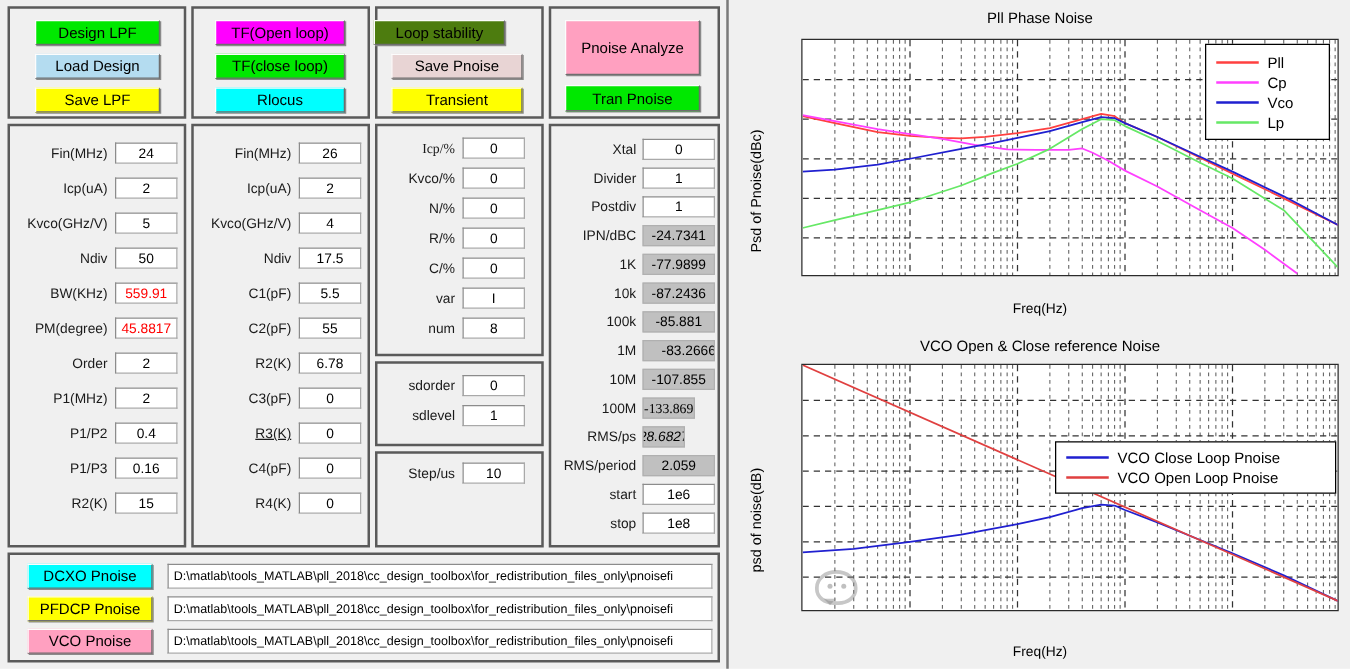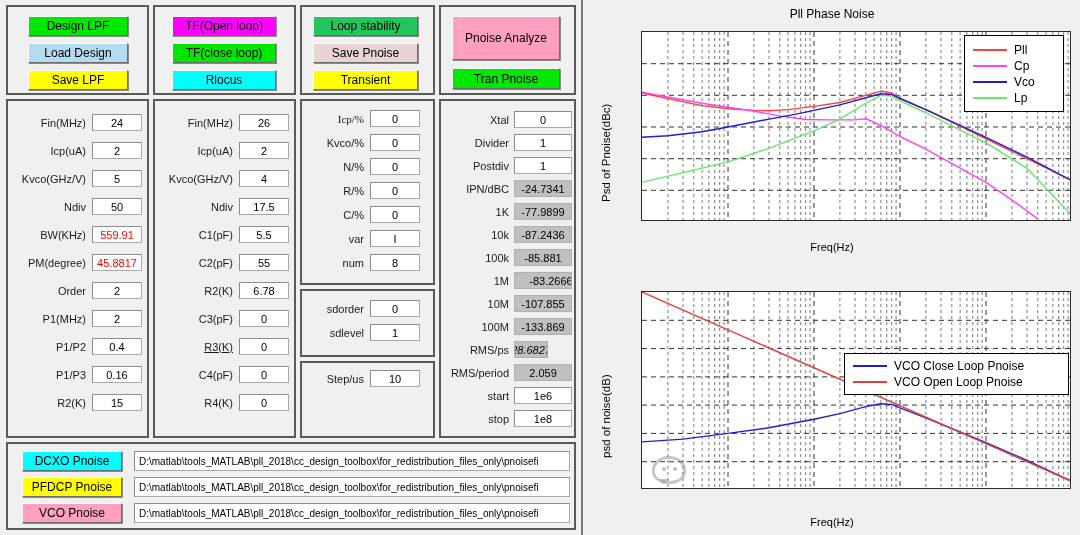--- a/index.html
+++ b/index.html
@@ -97,21 +97,21 @@
   <div class="btn" style="left:172px;top:16px;width:104px;height:20px;background:#ff00ff;">
       <span>TF(Open loop)</span>
     </div>
   <div class="btn" style="left:172px;top:43px;width:104px;height:20px;background:#00e800;">
       <span>TF(close loop)</span>
     </div>
   <div class="btn" style="left:172px;top:70px;width:104px;height:20px;background:#00ffff;">
       <span>Rlocus</span>
     </div>
 
-  <div class="btn" style="left:313px;top:16px;width:105px;height:20px;background:#22c55e;">
+  <div class="btn" style="left:299px;top:16px;width:105px;height:20px;background:#4d7c0f;">
       <span>Loop stability</span>
     </div>
   <div class="btn" style="left:313px;top:43px;width:105px;height:20px;background:#e8d4d4;">
       <span>Save Pnoise</span>
     </div>
   <div class="btn" style="left:313px;top:70px;width:105px;height:20px;background:#ffff00;">
       <span>Transient</span>
     </div>
 
   <div class="btn" style="left:452px;top:16px;width:108px;height:44px;background:#ffa0c0;">
@@ -217,21 +217,21 @@
       <div class="edit ro" style="left: 514px; top: 203px; width: 58px;">-77.9899</div>
       <div class="lbl" style="left: 441px; top: 228px; width: 68px;">10k</div>
       <div class="edit ro" style="left: 514px; top: 226px; width: 58px;">-87.2436</div>
       <div class="lbl" style="left: 441px; top: 251px; width: 68px;">100k</div>
       <div class="edit ro" style="left: 514px; top: 249px; width: 58px;">-85.881</div>
       <div class="lbl" style="left: 441px; top: 274px; width: 68px;">1M</div>
       <div class="edit ro" style="left: 514px; top: 272px; width: 58px; padding-left: 16px;">-83.2666</div>
       <div class="lbl" style="left: 441px; top: 297px; width: 68px;">10M</div>
       <div class="edit ro" style="left: 514px; top: 295px; width: 58px;">-107.855</div>
       <div class="lbl" style="left: 441px; top: 320px; width: 68px;">100M</div>
-      <div class="edit ro" style="left: 514px; top: 318px; width: 58px;">-133.869</div>
+      <div class="edit ro" style="left: 514px; top: 318px; width: 42px; font-family: Liberation Serif, serif;">-133.869</div>
       <div class="lbl" style="left: 441px; top: 343px; width: 68px;">RMS/ps</div>
       <div class="edit ro" style="left: 514px; top: 341px; width: 34px; font-style: italic;">28.6827</div>
       <div class="lbl" style="left: 441px; top: 366px; width: 68px;">RMS/period</div>
       <div class="edit ro" style="left: 514px; top: 364px; width: 58px;">2.059</div>
       <div class="lbl" style="left: 441px; top: 389px; width: 68px;">start</div>
       <div class="edit" style="left: 514px; top: 387px; width: 58px;">1e6</div>
       <div class="lbl" style="left: 441px; top: 412px; width: 68px;">stop</div>
       <div class="edit" style="left: 514px; top: 410px; width: 58px;">1e8</div>
     </div>
 
@@ -332,20 +332,21 @@
         </div>
       </div>
   </div>
 
   <div class="cbwrap" style="left:1013px;top:259px;margin-top:12px;">
     <span class="cbbox"></span>
     <span class="cbtxt">Fig Out</span>
   </div>
 
   <div class="chartbox" style="left:586px;top:268px;width:492px;height:266px;">
+    <div class="chart-title" style="top:2px;">VCO Open &amp; Close reference Noise</div>
     <div class="ylabel" style="left:14px;top:190px;">psd of noise(dB)</div>
     <div class="axis-lbl" style="left:0;top:248px;width:492px;text-align:center;">Freq(Hz)</div>
     <div class="plotarea" id="plot2" style="left:55px;top:23px;width:430px;height:198px;">
         <svg width="430" height="198" viewBox="0 0 430 198" style="position: absolute; left: 0px; top: 0px;">
           <line x1="25.9" x2="25.9" y1="0" y2="198" stroke="#555" stroke-width="0.8" stroke-dasharray="3,3"></line>
           <line x1="41.0" x2="41.0" y1="0" y2="198" stroke="#555" stroke-width="0.8" stroke-dasharray="3,3"></line>
           <line x1="51.8" x2="51.8" y1="0" y2="198" stroke="#555" stroke-width="0.8" stroke-dasharray="3,3"></line>
           <line x1="60.1" x2="60.1" y1="0" y2="198" stroke="#555" stroke-width="0.8" stroke-dasharray="3,3"></line>
           <line x1="66.9" x2="66.9" y1="0" y2="198" stroke="#555" stroke-width="0.8" stroke-dasharray="3,3"></line>
           <line x1="72.7" x2="72.7" y1="0" y2="198" stroke="#555" stroke-width="0.8" stroke-dasharray="3,3"></line>

